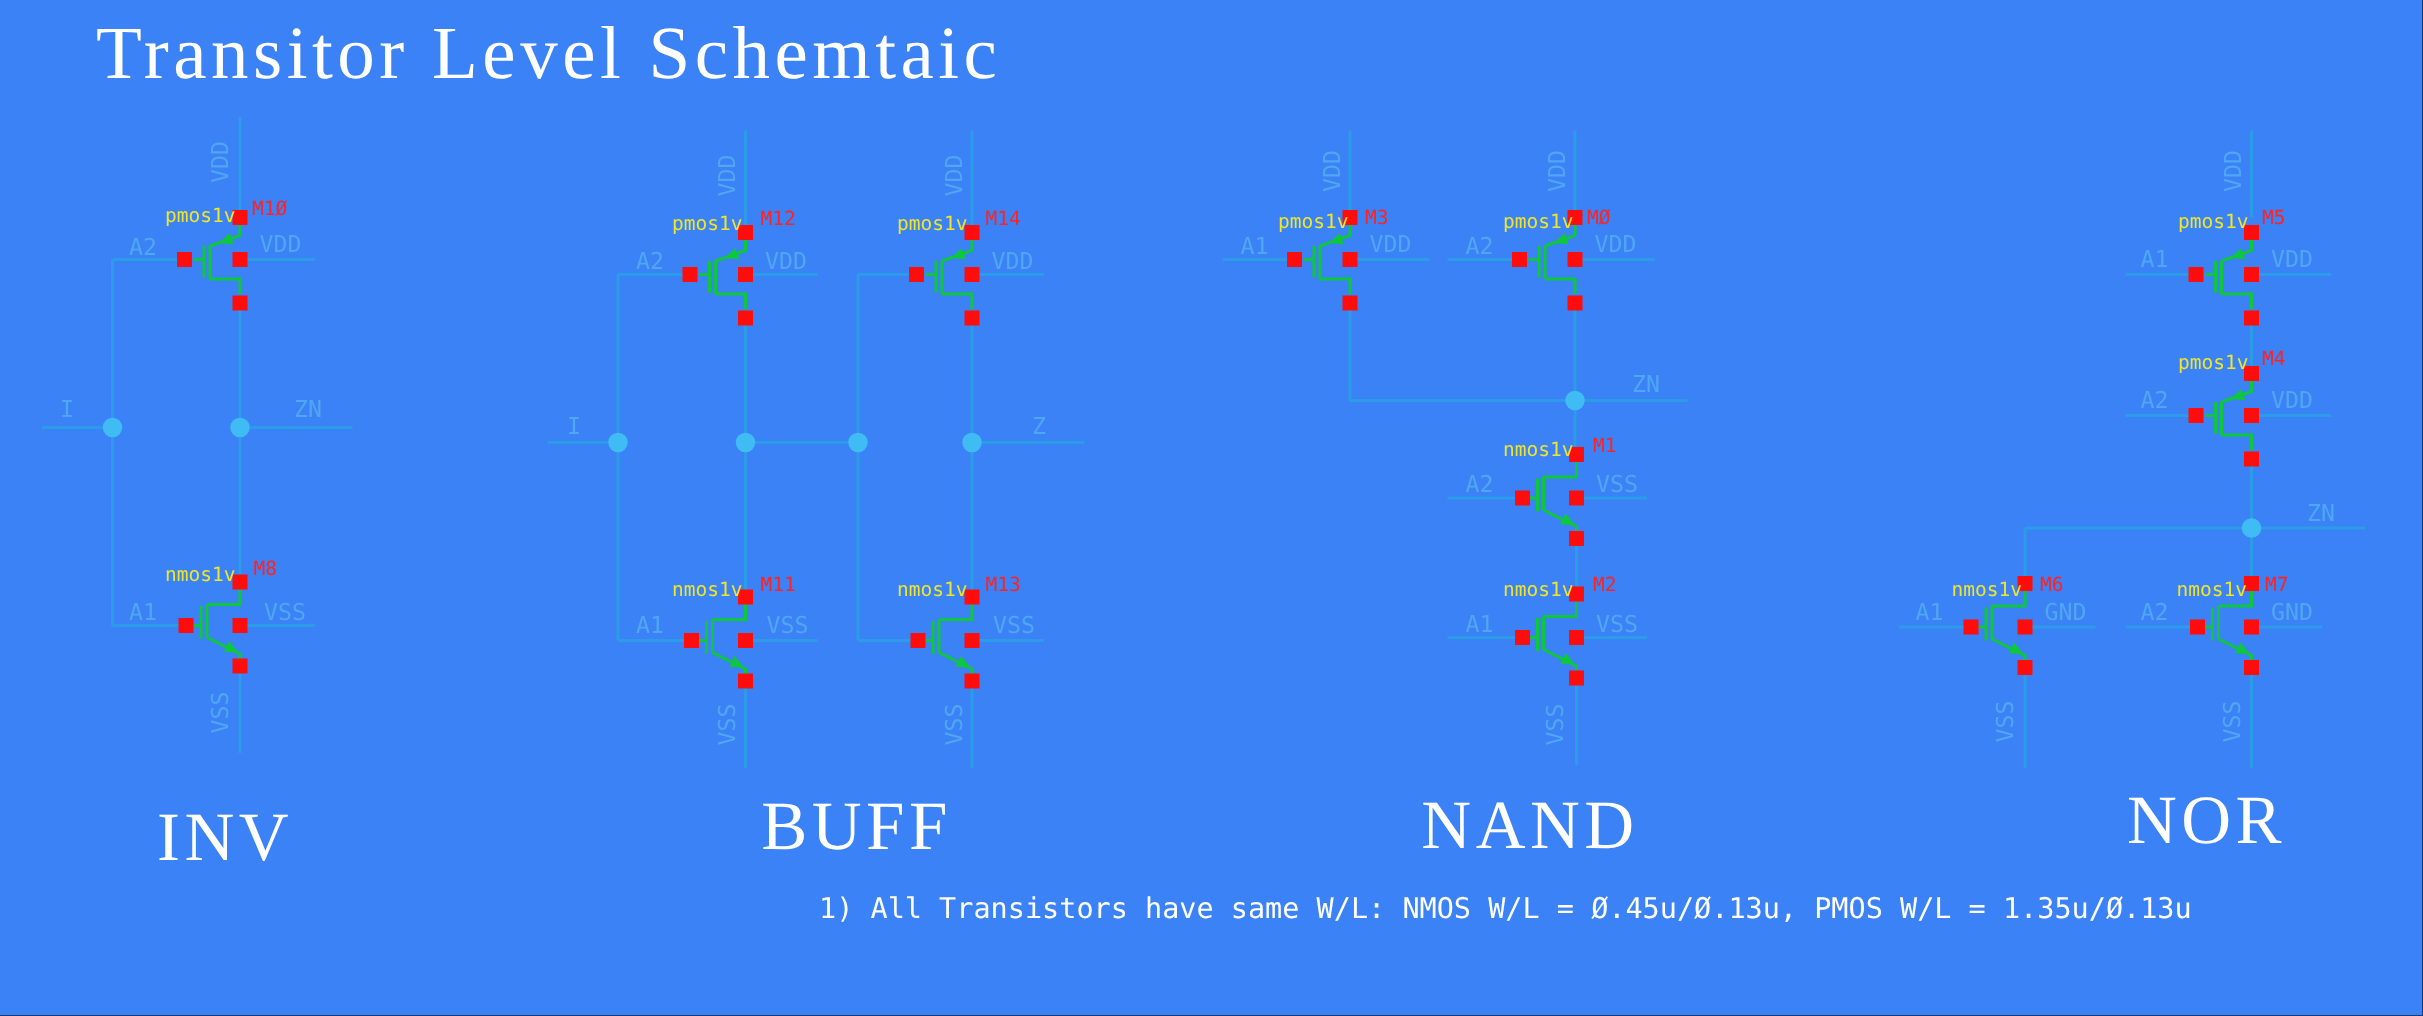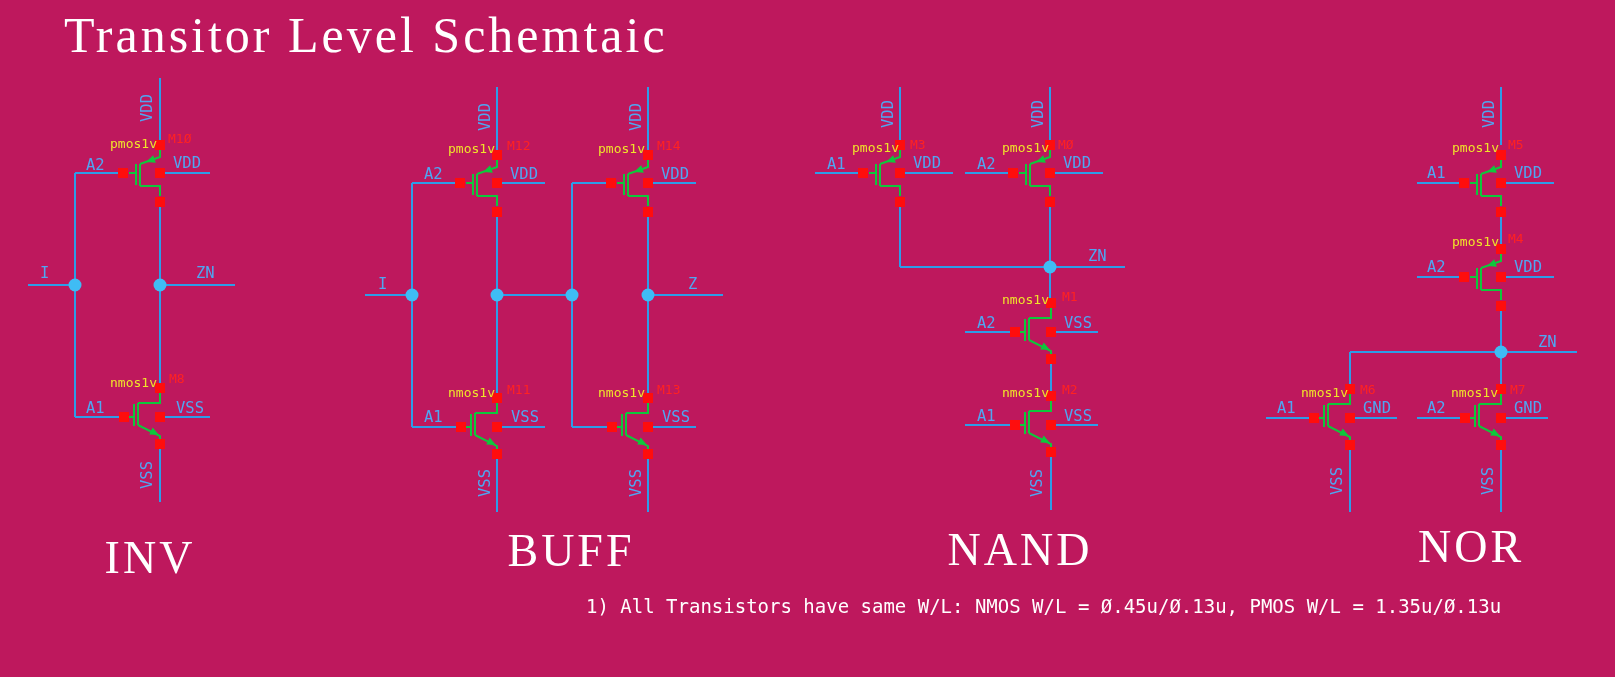--- a/index.html
+++ b/index.html
@@ -1,22 +1,22 @@
 <!DOCTYPE html>
 <html><head>
 <meta charset="utf-8">
 <style>
   html,body{margin:0;padding:0;background:#000;}
-  .canvas{position:relative;width:1615px;height:677px;background:#be185d;overflow:hidden;
+  .canvas{position:relative;width:1615px;height:677px;background:#3b82f6;overflow:hidden;
           font-family:"DejaVu Sans Mono", monospace;}
   .main-title{position:absolute;left:64px;top:6px;color:#fff;
               font-family:"Liberation Serif", serif;font-size:50px;letter-spacing:3px;
               font-weight:normal;white-space:nowrap;}
   .notes{position:absolute;left:546px;top:594px;color:#fff;
-         font-size:19px;line-height:24px;white-space:nowrap;margin-left:40px;}
+         font-size:19px;line-height:24px;white-space:nowrap;}
   svg{position:absolute;left:0;top:0;}
   text{font-family:"DejaVu Sans Mono", monospace;}
   .gate-title{font-family:"Liberation Serif", serif;letter-spacing:3px;}
 </style>
 </head>
 <body>
 
 <div class="canvas">
   <div class="main-title">Transitor Level Schemtaic</div>
   <svg id="schematic" width="1615" height="677" viewBox="0 0 1615 677">

